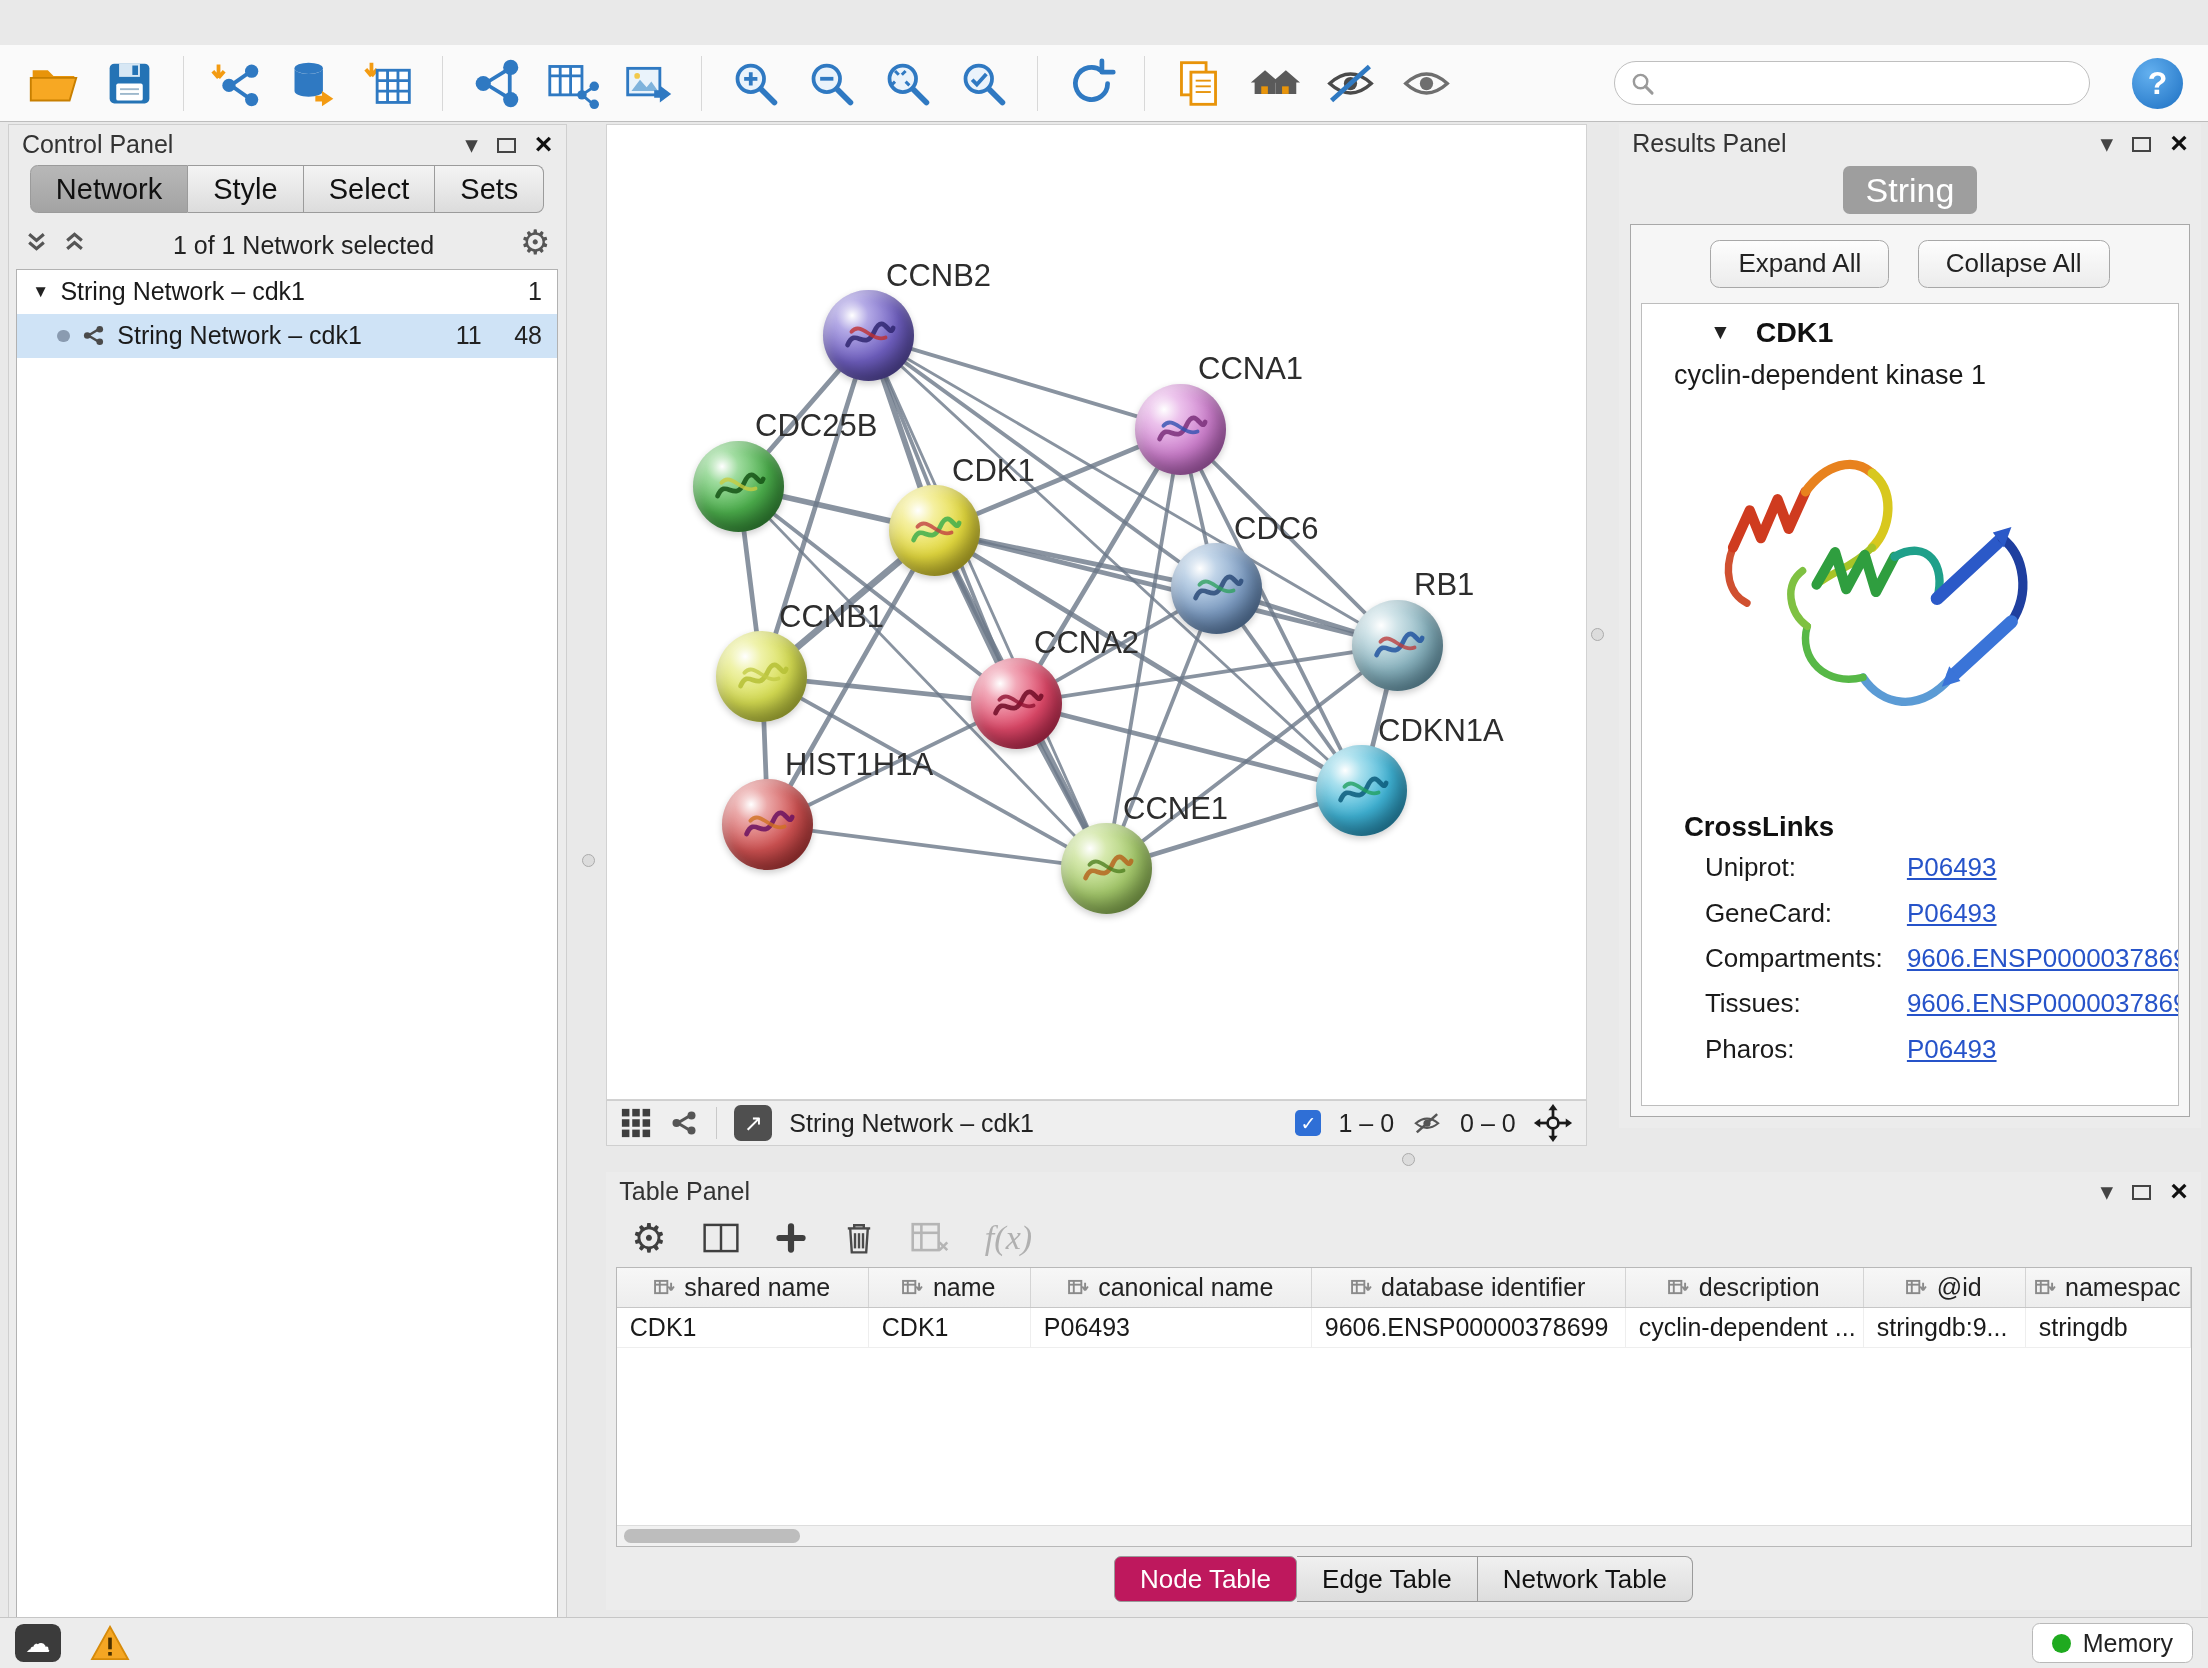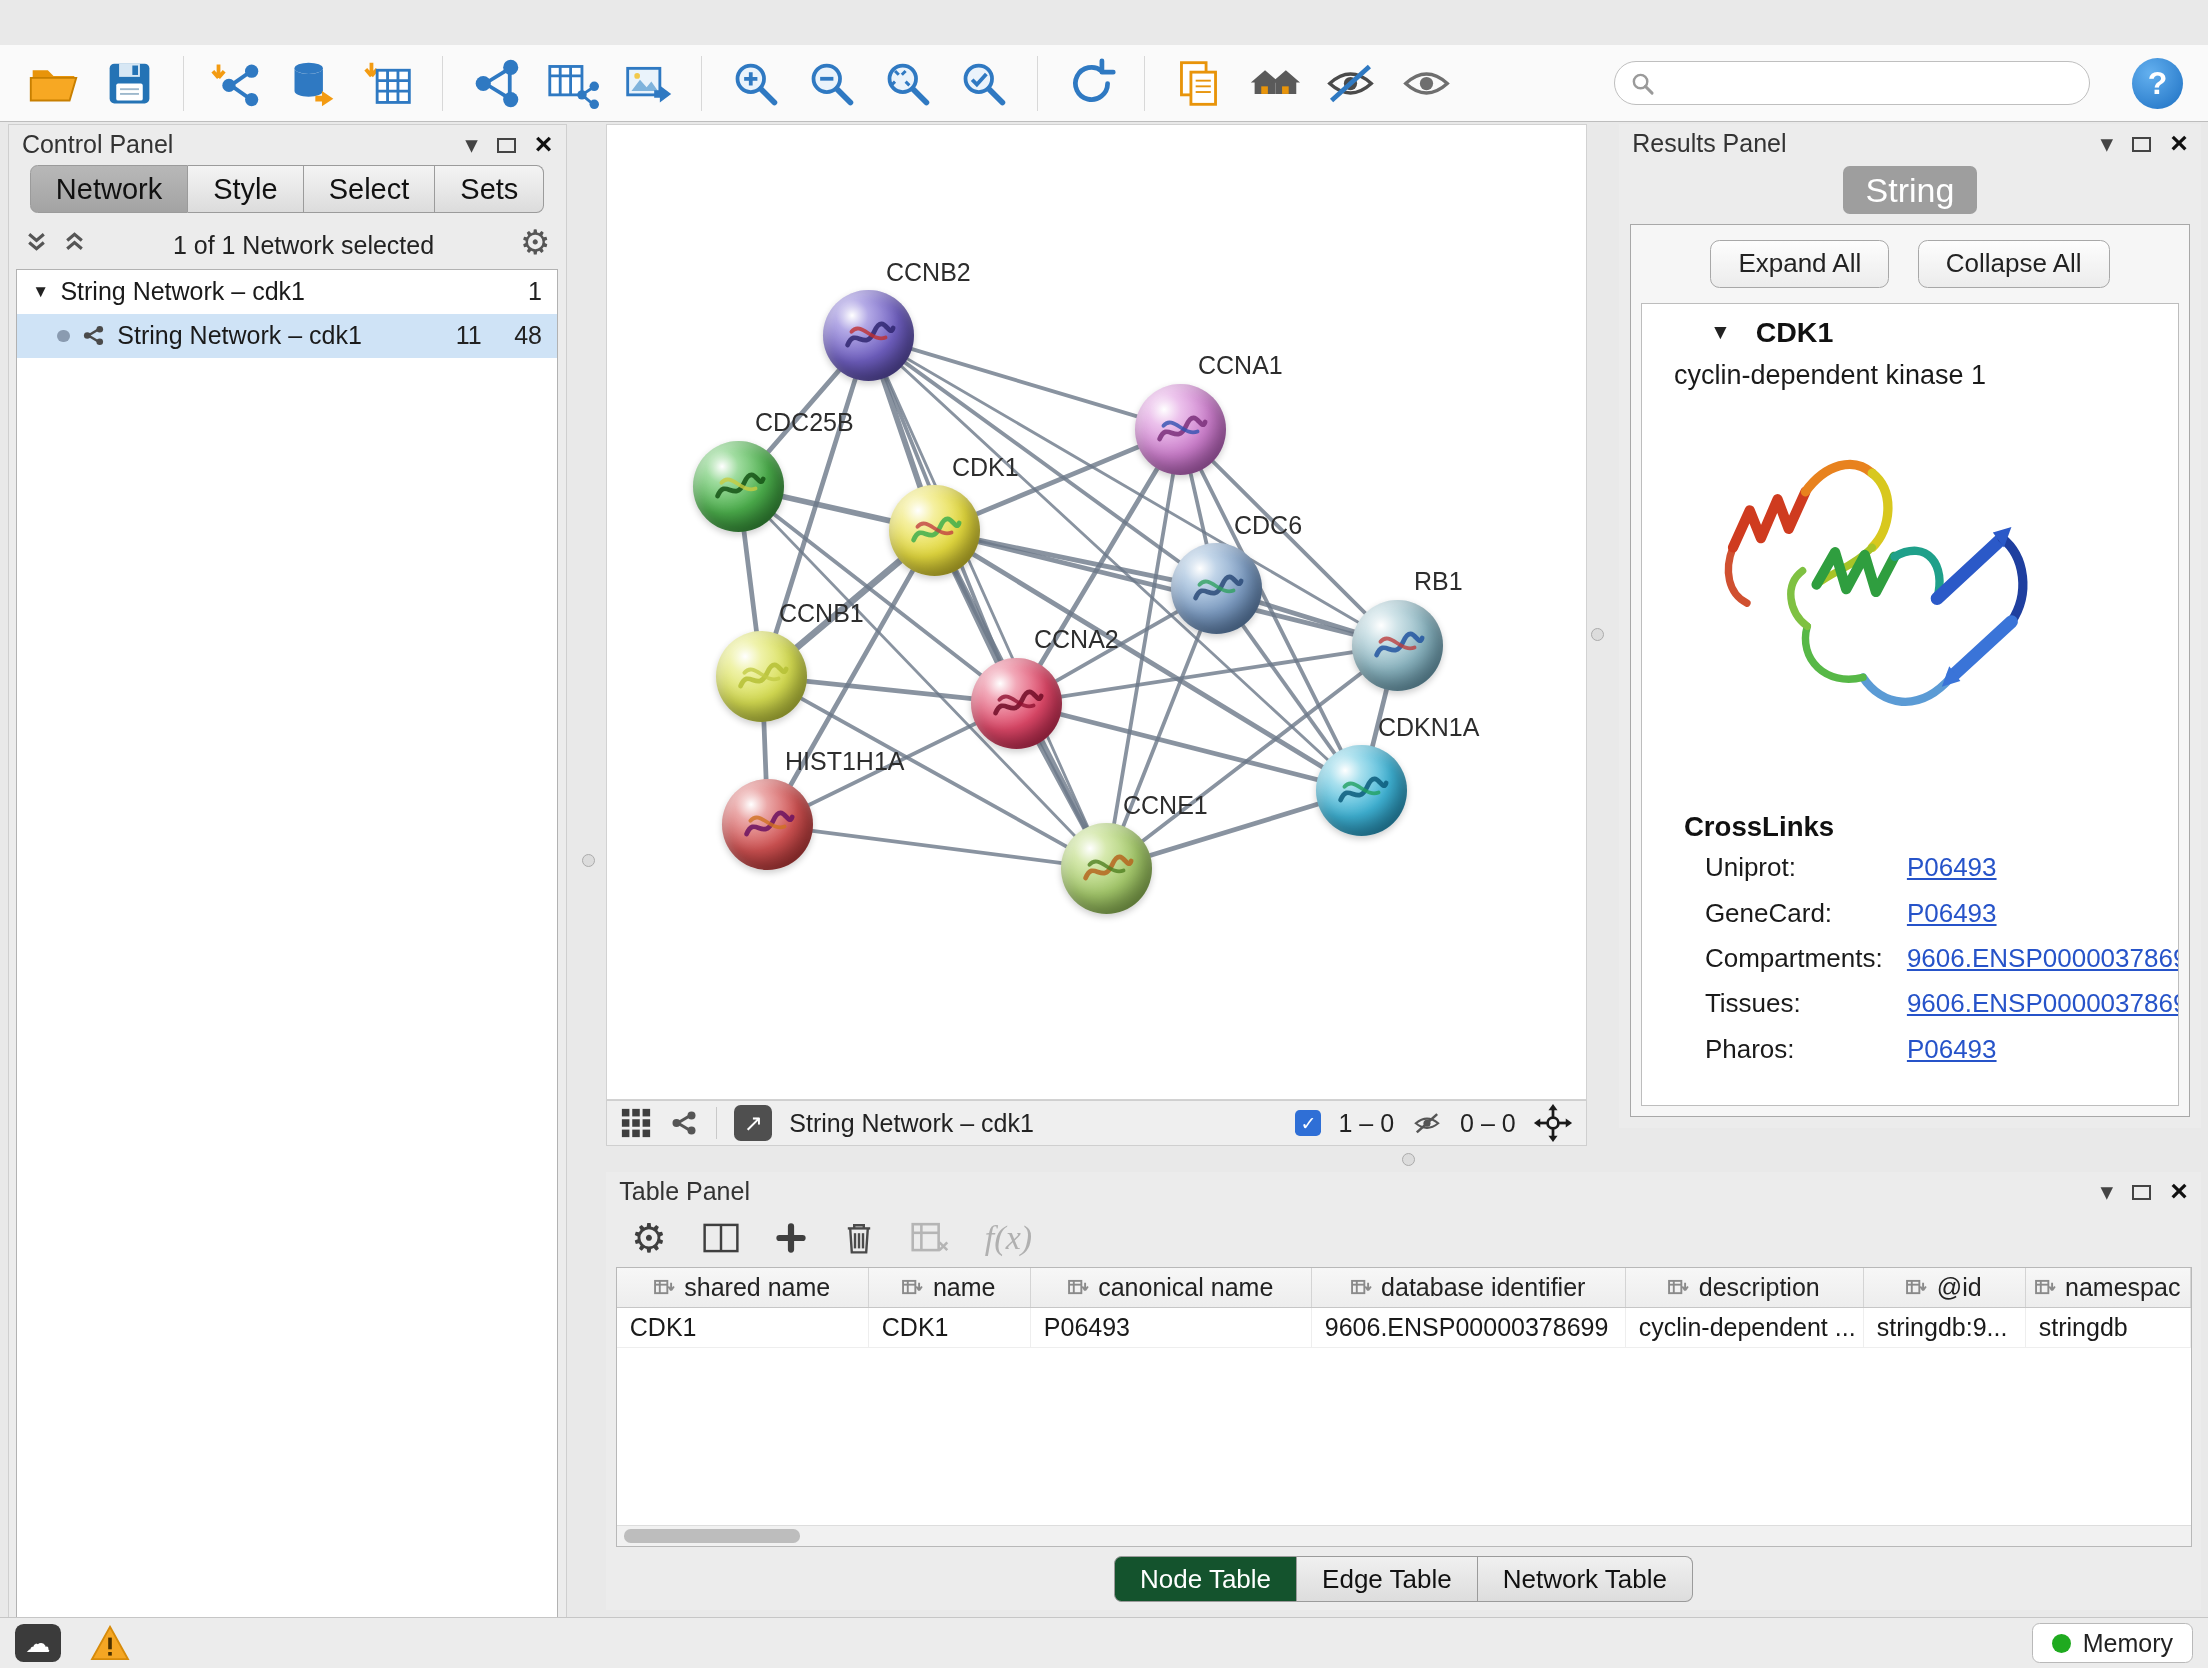--- a/index.html
+++ b/index.html
@@ -44,21 +44,21 @@
   .tri{font-size:17px;color:#222;}
   .tdot{width:12.4px;height:12.4px;border-radius:50%;background:#8a9bb0;margin-left:25px;}
   .tnum{width:49px;text-align:right;color:#222;}
   .trow .lbl{flex:1;}
 
   
   .netcanvas{position:absolute;left:606px;top:124px;width:981px;height:976px;background:#fff;border:1px solid #d2d2d2;overflow:hidden;}
   .netcanvas svg.edges{position:absolute;left:0;top:0;width:100%;height:100%;}
   .node{position:absolute;width:91px;height:91px;border-radius:50%;box-shadow:inset -7.6px -11.4px 19px rgba(0,0,0,.32), inset 3.8px 5.7px 9.5px rgba(255,255,255,.35), 0 2.9px 7.6px rgba(0,0,0,.2);cursor:pointer;}
   .node svg{position:absolute;inset:0;width:91px;height:91px;}
-  .nlabel{position:absolute;font-size:25px;color:#2d2d2d;pointer-events:none;white-space:nowrap;}
+  .nlabel{position:absolute;font-size:31px;color:#2d2d2d;pointer-events:none;white-space:nowrap;}
 
   
   .vtb{position:absolute;left:606px;top:1100px;width:981px;height:46px;background:#efefef;border:1px solid #cfcfcf;display:flex;align-items:center;gap:17px;padding:0 13.3px;font-size:25px;color:#222;}
   .vtb .vsep{width:1px;height:32px;background:#c9c9c9;}
   .vtb .grow{flex:1;}
   .exportbtn{width:38px;height:36px;border-radius:6.7px;background:#4f4f4f;border:none;color:#fff;font-size:23px;display:flex;align-items:center;justify-content:center;cursor:pointer;}
   .chk{width:26px;height:26px;border-radius:4.8px;background:#2f6fd6;color:#fff;font-size:19px;display:flex;align-items:center;justify-content:center;}
   .vicon{background:none;border:none;cursor:pointer;display:flex;align-items:center;justify-content:center;}
 
   
@@ -90,21 +90,21 @@
   .th{display:flex;align-items:center;justify-content:center;gap:9.5px;font-size:25px;color:#222;border-right:1px solid #d4d4d4;overflow:hidden;white-space:nowrap;}
   .trowd{display:flex;height:40px;border-bottom:1px solid #eee;}
   .td{display:flex;align-items:center;font-size:25px;color:#1a1a1a;padding:0 13.3px;border-right:1px solid #eee;overflow:hidden;white-space:nowrap;}
   .c0{width:252px}.c1{width:162px}.c2{width:281px}.c3{width:314px}.c4{width:238px}.c5{width:162px}.c6{flex:1}
   .hscroll{position:absolute;left:0;right:0;bottom:0;height:21px;background:#f1f1f1;border-top:1px solid #ddd;}
   .hthumb{position:absolute;left:7.6px;top:3.8px;width:176px;height:13.3px;border-radius:6.7px;background:#bdbdbd;cursor:pointer;}
   .ttabs{display:flex;justify-content:center;margin:9.5px 0 7.6px;}
   .ttabs .seg-btn{font-size:26px;padding:6.7px 25px;background:linear-gradient(#f0f0f0,#ddd);border:1px solid #9b9b9b;border-left:none;color:#111;cursor:pointer;}
   .ttabs .seg-btn:first-child{border-left:1px solid #9b9b9b;border-radius:7.6px 0 0 7.6px;}
   .ttabs .seg-btn:last-child{border-radius:0 7.6px 7.6px 0;}
-  .ttabs .seg-btn.sel{background:#14532d;color:#fff;}
+  .ttabs .seg-btn.sel{background:#be185d;color:#fff;border-radius:7px;}
 
   
   .sbar{position:absolute;left:0;top:1617px;width:2208px;height:51px;background:#ececec;border-top:1px solid #c6c6c6;display:flex;align-items:center;gap:28.5px;padding:0 15px;}
   .cloudbtn{width:46px;height:38px;border-radius:8.6px;background:#3b3b3b;color:#fff;font-size:25px;border:none;display:flex;align-items:center;justify-content:center;cursor:pointer;}
   .membtn{margin-left:auto;display:flex;align-items:center;gap:11.4px;background:#fff;border:1.9px solid #b9b9b9;border-radius:7.6px;font-size:25px;color:#222;padding:4.8px 19px;cursor:pointer;}
   .gdot{width:19px;height:19px;border-radius:50%;background:#1faa1f;}
 
   
   .sdot{position:absolute;width:13.3px;height:13.3px;border-radius:50%;background:#dcdcdc;border:1px solid #ababab;}
 </style>

